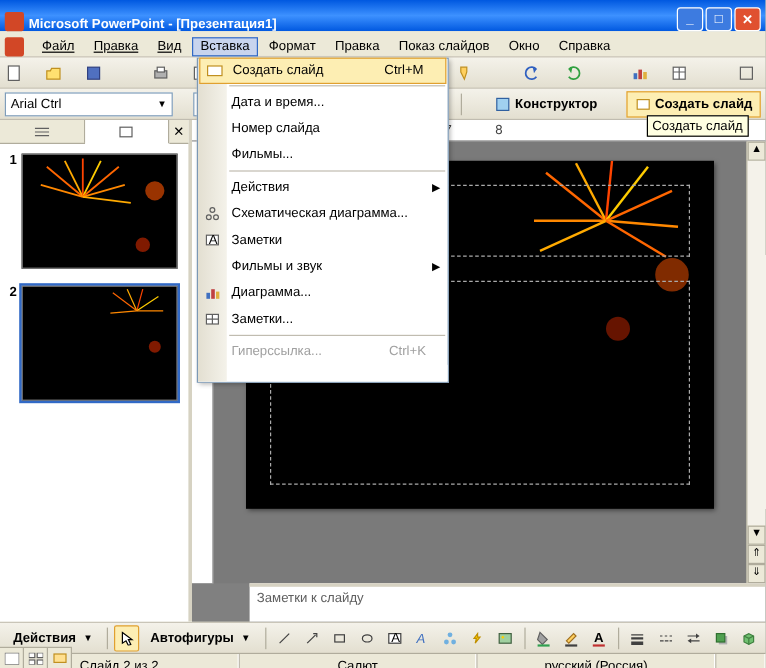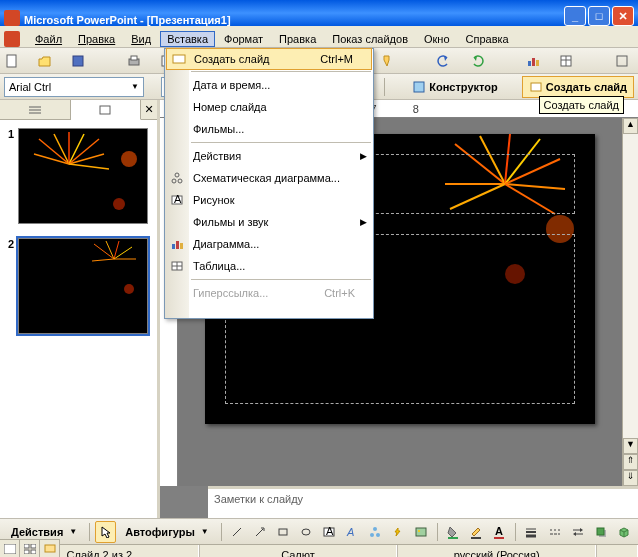--- a/index.html
+++ b/index.html
@@ -541,21 +541,21 @@
       </div>
     <span>Схематическая диаграмма...</span>
   </div>
   <div class="dm-item">
     <div class="dm-icon">
         <svg width="12" height="12">
           <rect x="1" y="2" width="10" height="8" fill="#fff" stroke="#606060"></rect>
           <text x="3" y="9" font-size="7">A</text>
         </svg>
       </div>
-    <span>Рисунок</span>
+    <span>Заметки</span>
   </div>
   <div class="dm-item">
       <span>Фильмы и звук</span>
       <span class="dm-arrow">▶</span>
     </div>
   <div class="dm-item">
     <div class="dm-icon">
         <svg width="12" height="12">
           <rect x="1" y="6" width="3" height="5" fill="#4070c0"></rect>
           <rect x="5" y="3" width="3" height="8" fill="#c04040"></rect>
@@ -565,21 +565,21 @@
     <span>Диаграмма...</span>
   </div>
   <div class="dm-item">
     <div class="dm-icon">
         <svg width="12" height="12">
           <rect x="1" y="2" width="10" height="8" fill="#fff" stroke="#606060"></rect>
           <line x1="1" y1="6" x2="11" y2="6" stroke="#606060"></line>
           <line x1="6" y1="2" x2="6" y2="10" stroke="#606060"></line>
         </svg>
       </div>
-    <span>Таблица...</span>
+    <span>Заметки...</span>
   </div>
   <div class="dm-sep"></div>
   <div class="dm-item disabled">
       <span>Гиперссылка...</span>
       <span class="dm-shortcut">Ctrl+K</span>
     </div>
   <div class="dm-expand">
       <svg width="12" height="10">
         <path d="M2 3 L6 6 L10 3" fill="none" stroke="#606060"></path>
         <path d="M2 6 L6 9 L10 6" fill="none" stroke="#606060"></path>

